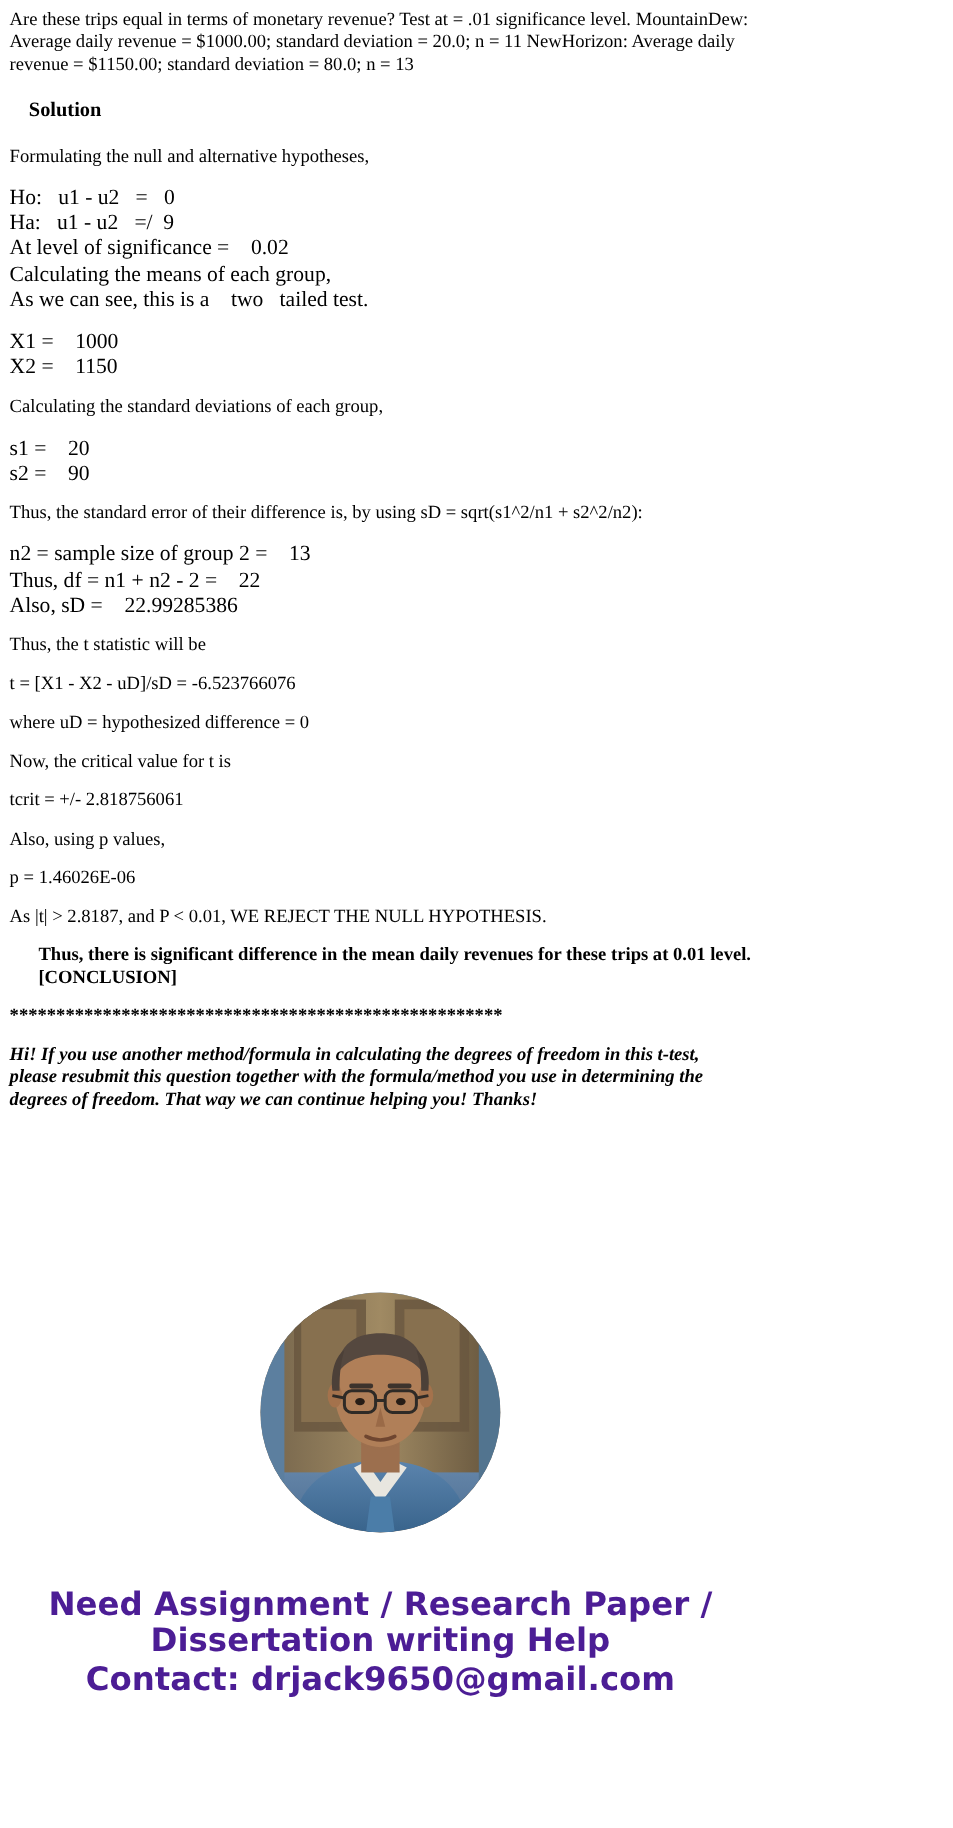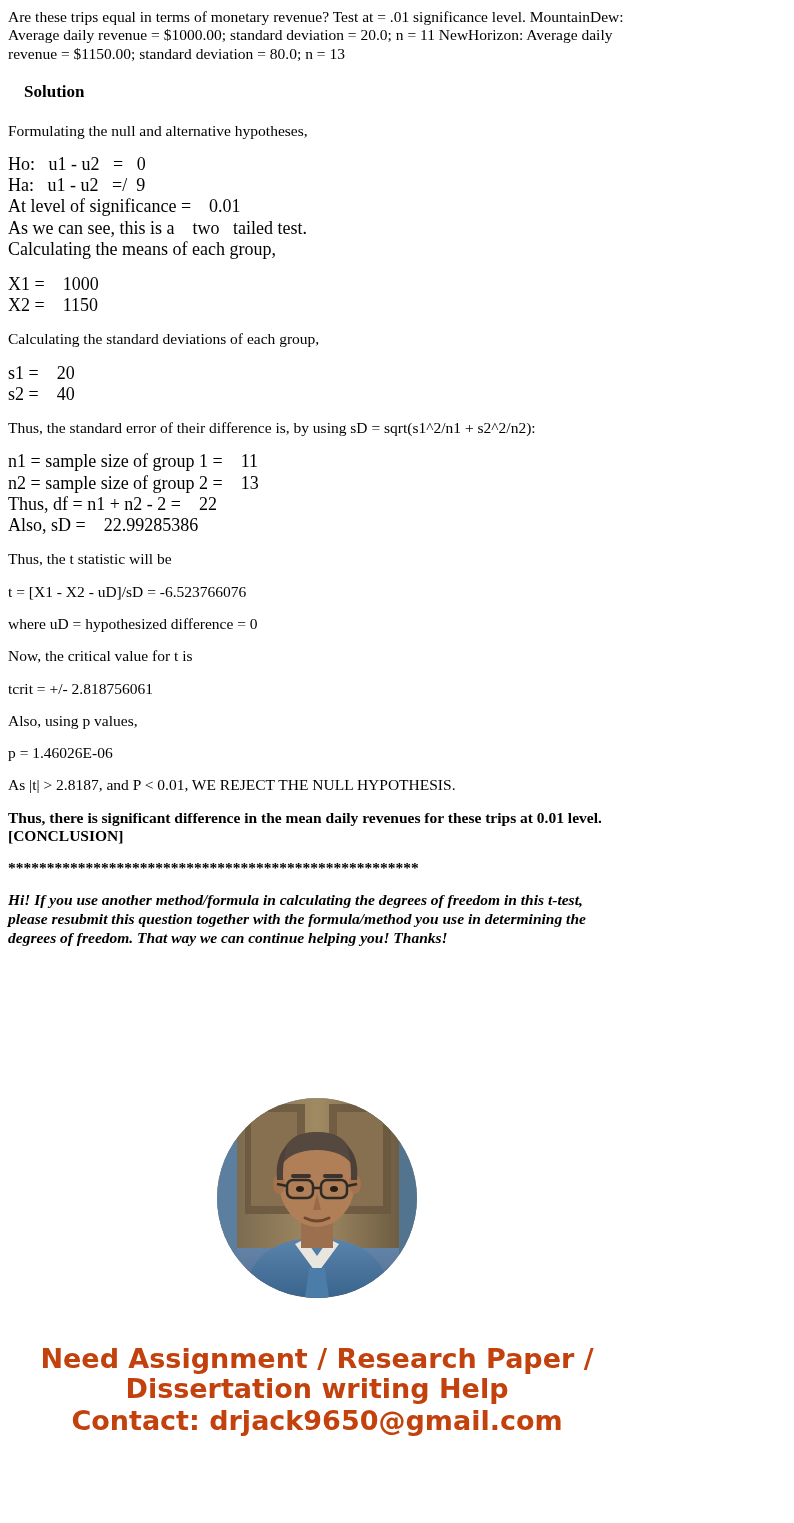--- a/index.html
+++ b/index.html
@@ -44,20 +44,21 @@
   .block {
     margin-bottom: 14px;
   }
   .line {
     font-size: 18px;
     line-height: 1.18;
     white-space: pre;
   }
   .bold {
     font-weight: bold;
+    margin-left: 24px;
   }
   .stars {
     font-size: 15.5px;
     font-weight: bold;
     letter-spacing: 0px;
     margin-bottom: 14px;
     word-break: break-all;
   }
   .note {
     font-style: italic;
@@ -82,21 +83,21 @@
   .avatar svg {
     display: block;
   }
   .footer {
     margin-top: 46px;
     text-align: center;
     font-family: "DejaVu Sans", sans-serif;
     font-weight: bold;
     font-size: 27px;
     line-height: 1.12;
-    color: #c2410c;
+    color: #4c1d95;
     padding-bottom: 30px;
   }
   .footer .contact {
     display: block;
     margin-top: 2px;
   }
 </style>
 </head>
 <body>
 
@@ -104,41 +105,40 @@
 
   <p class="para intro">Are these trips equal in terms of monetary revenue? Test at = .01 significance level. MountainDew: Average daily revenue = $1000.00; standard deviation = 20.0; n = 11 NewHorizon: Average daily revenue = $1150.00; standard deviation = 80.0; n = 13</p>
 
   <h2 class="solution">Solution</h2>
 
   <p class="para">Formulating the null and alternative hypotheses,</p>
 
   <div class="block">
     <div class="line">Ho:   u1 - u2   =   0</div>
     <div class="line">Ha:   u1 - u2   =/  9</div>
-    <div class="line">At level of significance =    0.01</div>
+    <div class="line">At level of significance =    0.02</div>
+    <div class="line">Calculating the means of each group,</div>
     <div class="line">As we can see, this is a    two   tailed test.</div>
-    <div class="line">Calculating the means of each group,</div>
   </div>
 
   <div class="block">
     <div class="line">X1 =    1000</div>
     <div class="line">X2 =    1150</div>
   </div>
 
   <p class="para">Calculating the standard deviations of each group,</p>
 
   <div class="block">
     <div class="line">s1 =    20</div>
-    <div class="line">s2 =    40</div>
+    <div class="line">s2 =    90</div>
   </div>
 
   <p class="para">Thus, the standard error of their difference is, by using sD = sqrt(s1^2/n1 + s2^2/n2):</p>
 
   <div class="block">
-    <div class="line">n1 = sample size of group 1 =    11</div>
     <div class="line">n2 = sample size of group 2 =    13</div>
     <div class="line">Thus, df = n1 + n2 - 2 =    22</div>
     <div class="line">Also, sD =    22.99285386</div>
   </div>
 
   <p class="para">Thus, the t statistic will be</p>
 
   <p class="para">t = [X1 - X2 - uD]/sD =    -6.523766076</p>
 
   <p class="para">where uD = hypothesized difference =    0</p>

